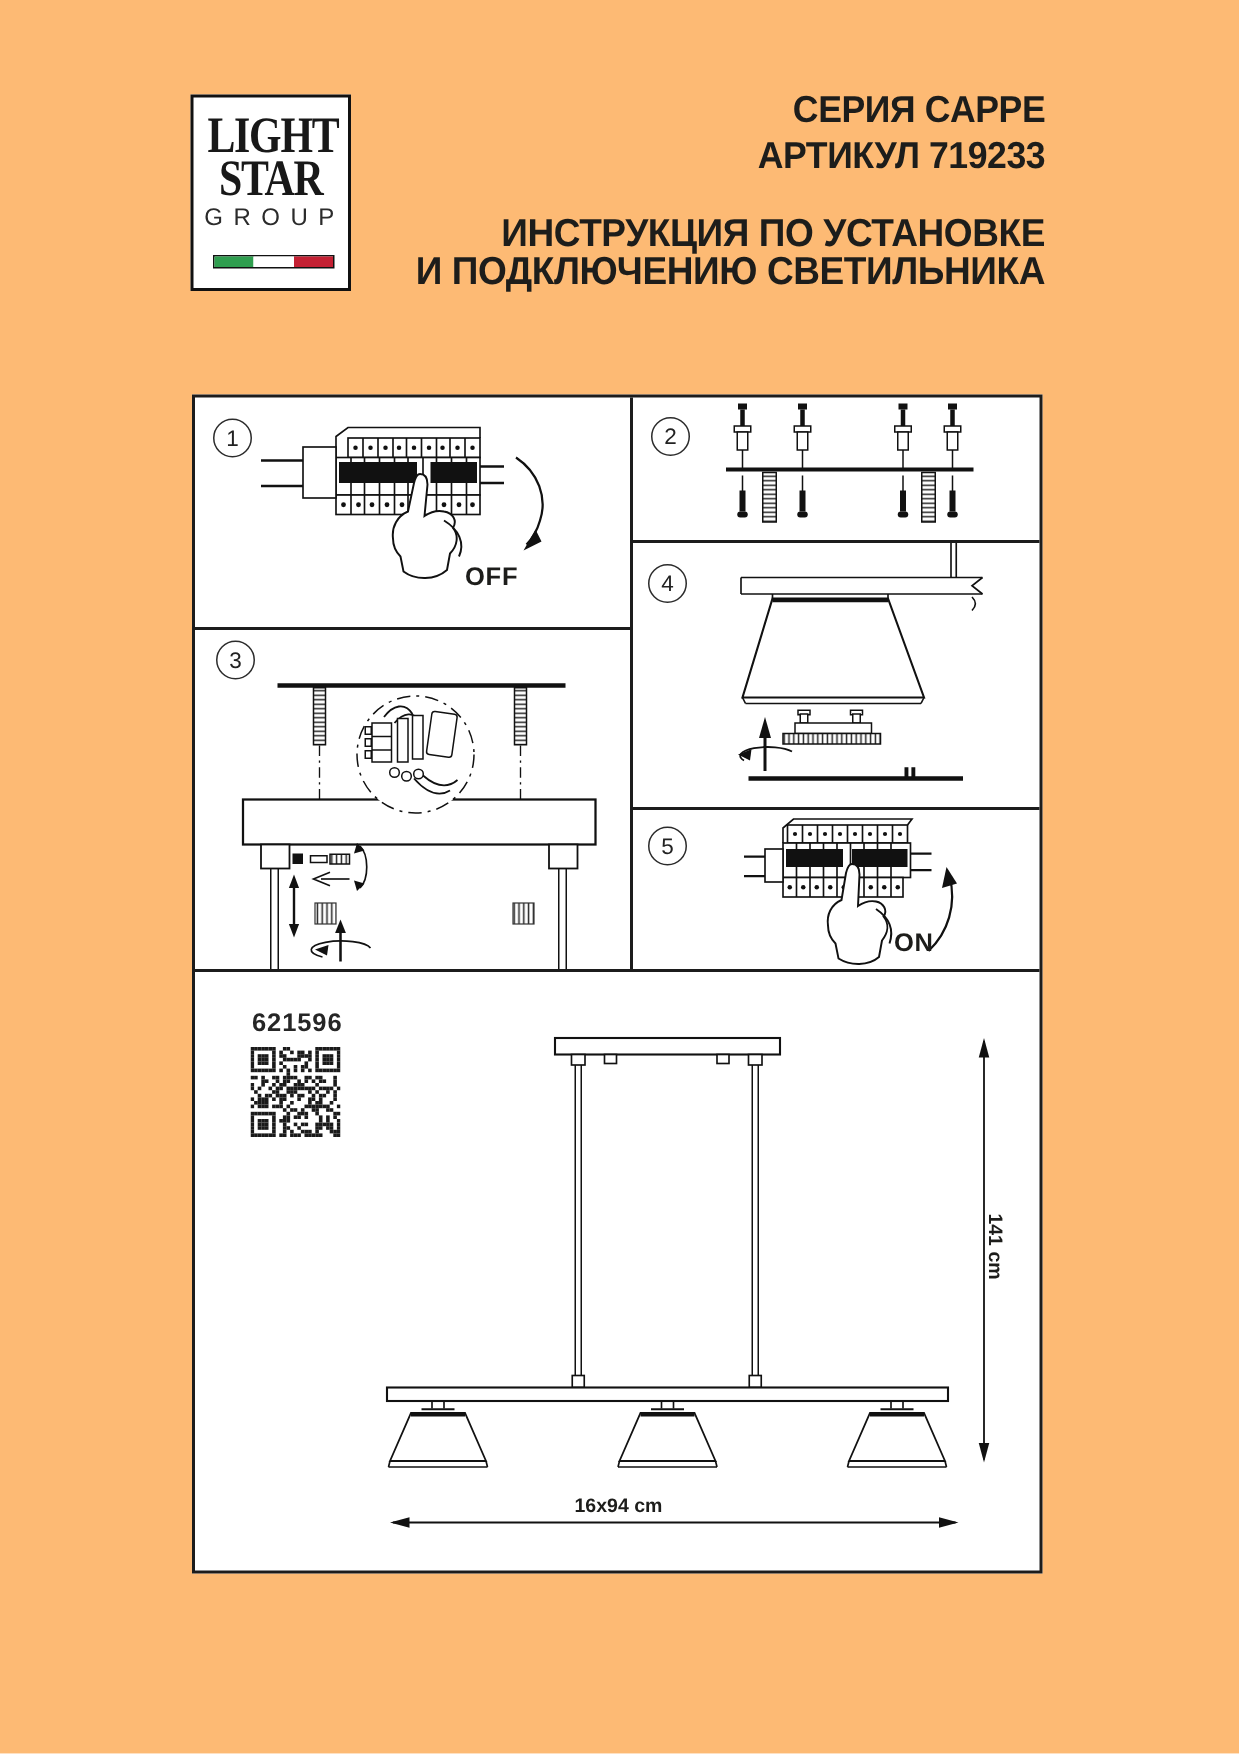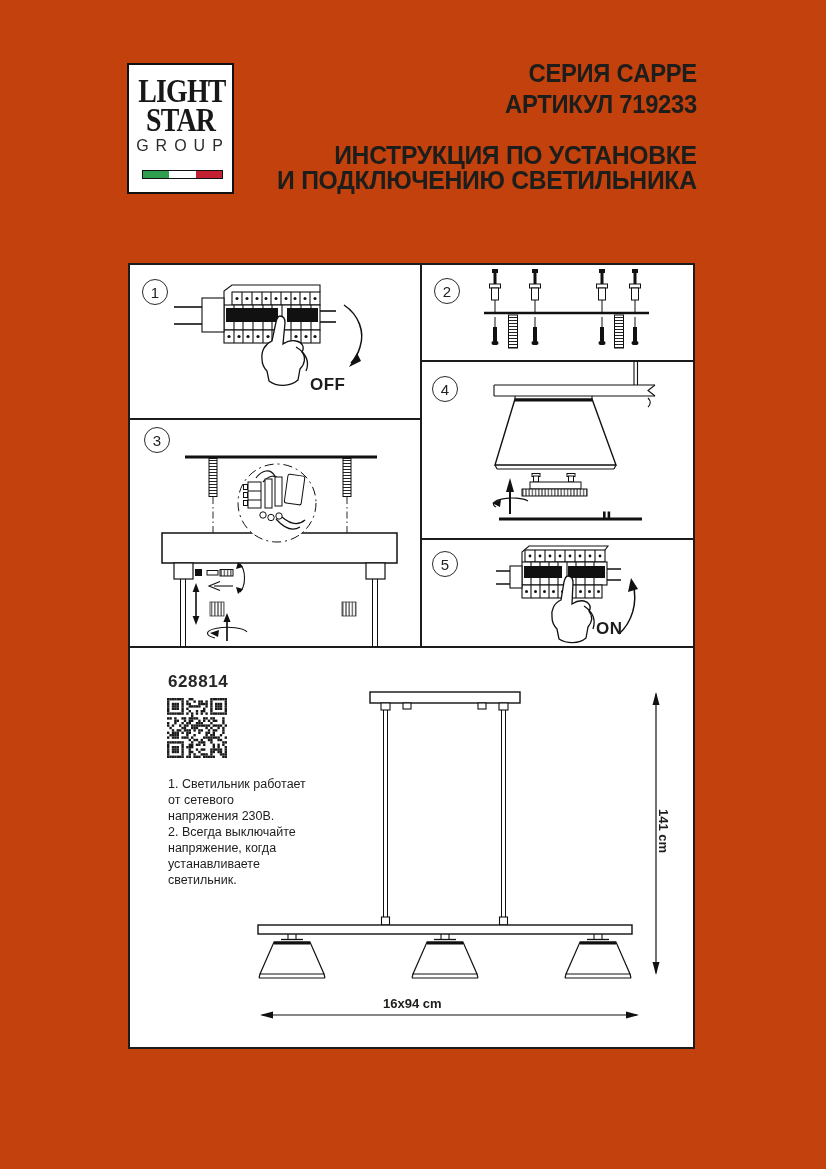--- a/index.html
+++ b/index.html
@@ -1,17 +1,17 @@
 <!DOCTYPE html>
 <html><head>
 <meta charset="utf-8">
 <style>
   html,body{margin:0;padding:0;background:#ffffff;}
   .sheet{
-    position:relative;width:826px;height:1169px;background:#c2410c;overflow:hidden;
+    position:relative;width:826px;height:1169px;background:#fdba74;overflow:hidden;
     font-family:"Liberation Sans", sans-serif;color:#1d1d1b;
   }
   
   .logo-box{
     position:absolute;left:127px;top:63px;width:107px;height:131px;
     border:2px solid #111;box-sizing:border-box;background:#fff;text-align:center;
   }
   .logo-word{
     font-family:"Liberation Serif", serif;font-weight:bold;color:#181818;
     font-size:34px;line-height:29px;letter-spacing:-1px;
@@ -484,21 +484,21 @@
 
     <div class="step-circle" style="left:12px;top:14px">1</div>
     <div class="step-circle" style="left:304px;top:13px">2</div>
     <div class="step-circle" style="left:14px;top:162px">3</div>
     <div class="step-circle" style="left:302px;top:111px">4</div>
     <div class="step-circle" style="left:302px;top:286px">5</div>
 
     <div class="switch-label" style="left:180px;top:110px">OFF</div>
     <div class="switch-label" style="left:466px;top:354px">ON</div>
 
-    <div class="article-no">628814</div>
+    <div class="article-no">621596</div>
     <svg class="qr" id="qr-svg" viewBox="0 0 60 60">
         <rect x="0.00" y="0.00" width="2.40" height="2.40" fill="#1a1a1a"></rect>
         <rect x="2.40" y="0.00" width="2.40" height="2.40" fill="#1a1a1a"></rect>
         <rect x="4.80" y="0.00" width="2.40" height="2.40" fill="#1a1a1a"></rect>
         <rect x="7.20" y="0.00" width="2.40" height="2.40" fill="#1a1a1a"></rect>
         <rect x="9.60" y="0.00" width="2.40" height="2.40" fill="#1a1a1a"></rect>
         <rect x="12.00" y="0.00" width="2.40" height="2.40" fill="#1a1a1a"></rect>
         <rect x="14.40" y="0.00" width="2.40" height="2.40" fill="#1a1a1a"></rect>
         <rect x="0.00" y="2.40" width="2.40" height="2.40" fill="#1a1a1a"></rect>
         <rect x="14.40" y="2.40" width="2.40" height="2.40" fill="#1a1a1a"></rect>
@@ -799,20 +799,16 @@
         <rect x="28.80" y="57.60" width="2.40" height="2.40" fill="#1a1a1a"></rect>
         <rect x="31.20" y="57.60" width="2.40" height="2.40" fill="#1a1a1a"></rect>
         <rect x="36.00" y="57.60" width="2.40" height="2.40" fill="#1a1a1a"></rect>
         <rect x="38.40" y="57.60" width="2.40" height="2.40" fill="#1a1a1a"></rect>
         <rect x="40.80" y="57.60" width="2.40" height="2.40" fill="#1a1a1a"></rect>
         <rect x="43.20" y="57.60" width="2.40" height="2.40" fill="#1a1a1a"></rect>
         <rect x="45.60" y="57.60" width="2.40" height="2.40" fill="#1a1a1a"></rect>
         <rect x="55.20" y="57.60" width="2.40" height="2.40" fill="#1a1a1a"></rect>
         <rect x="57.60" y="57.60" width="2.40" height="2.40" fill="#1a1a1a"></rect>
       </svg>
-    <div class="notes">
-      <p>1. Светильник работает от сетевого напряжения 230В.</p>
-      <p>2. Всегда выключайте напряжение, когда устанавливаете светильник.</p>
-    </div>
     <div class="dim-w">16x94 cm</div>
     <div class="dim-h">141 cm</div>
   </div>
 </div>
 
 </body></html>

